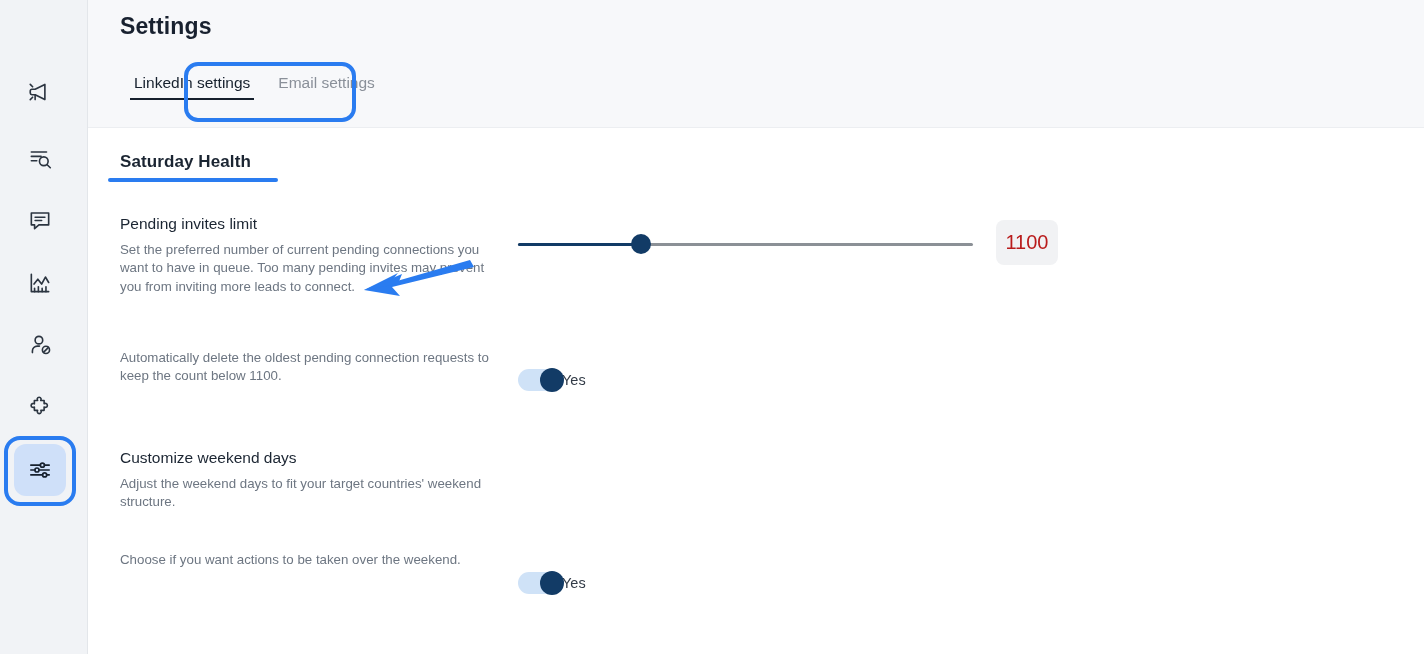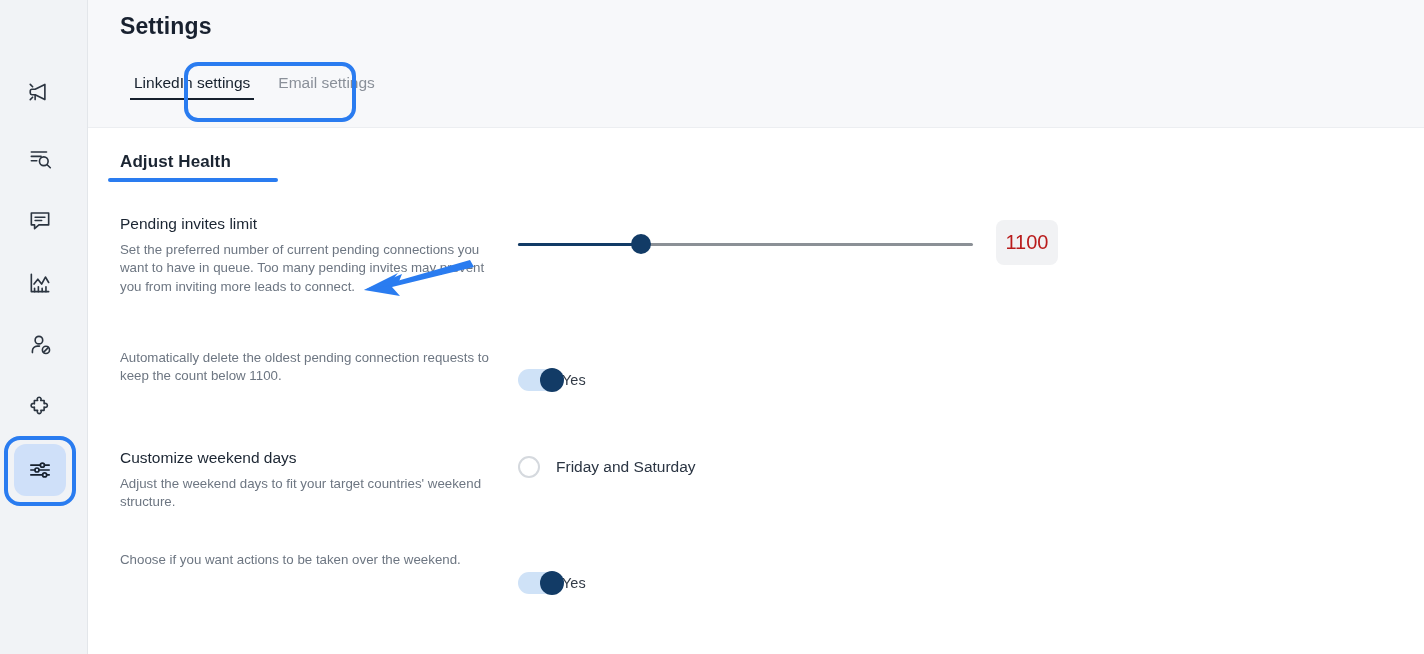--- a/index.html
+++ b/index.html
@@ -267,21 +267,21 @@
     <div id="tabs">
       <div class="tab selected">LinkedIn settings</div>
       <div class="tab">Email settings</div>
     </div>
 
     <div id="tab-annotation"></div>
   </header>
 
   <main id="content">
 
-    <div id="section-heading">Adjust Health</div>
+    <div id="section-heading">Saturday Health</div>
     <div id="section-underline"></div>
 
     <section class="row" style="top:86px">
       <div class="row-label">
         <div class="row-title">Pending invites limit</div>
         <div class="row-desc">Set the preferred number of current pending connections you want to have in queue. Too many pending invites may prevent you from inviting more leads to connect.</div>
       </div>
       <div class="row-control" style="top:20px">
         <div class="slider-wrap">
           <div class="slider-track"></div>
@@ -305,24 +305,20 @@
         </div>
       </div>
     </section>
 
     <section class="row" style="top:320px">
       <div class="row-label">
         <div class="row-title">Customize weekend days</div>
         <div class="row-desc">Adjust the weekend days to fit your target countries' weekend structure.</div>
       </div>
       <div class="row-control" style="top:8px">
-        <div class="radio-row">
-          <span class="radio off"></span>
-          <span class="radio-label">Friday and Saturday</span>
-        </div>
       </div>
     </section>
 
     <section class="row" style="top:423px">
       <div class="row-label">
         <div class="row-desc">Choose if you want actions to be taken over the weekend.</div>
       </div>
       <div class="row-control" style="top:21px">
         <div class="toggle-row">
           <div class="toggle">

